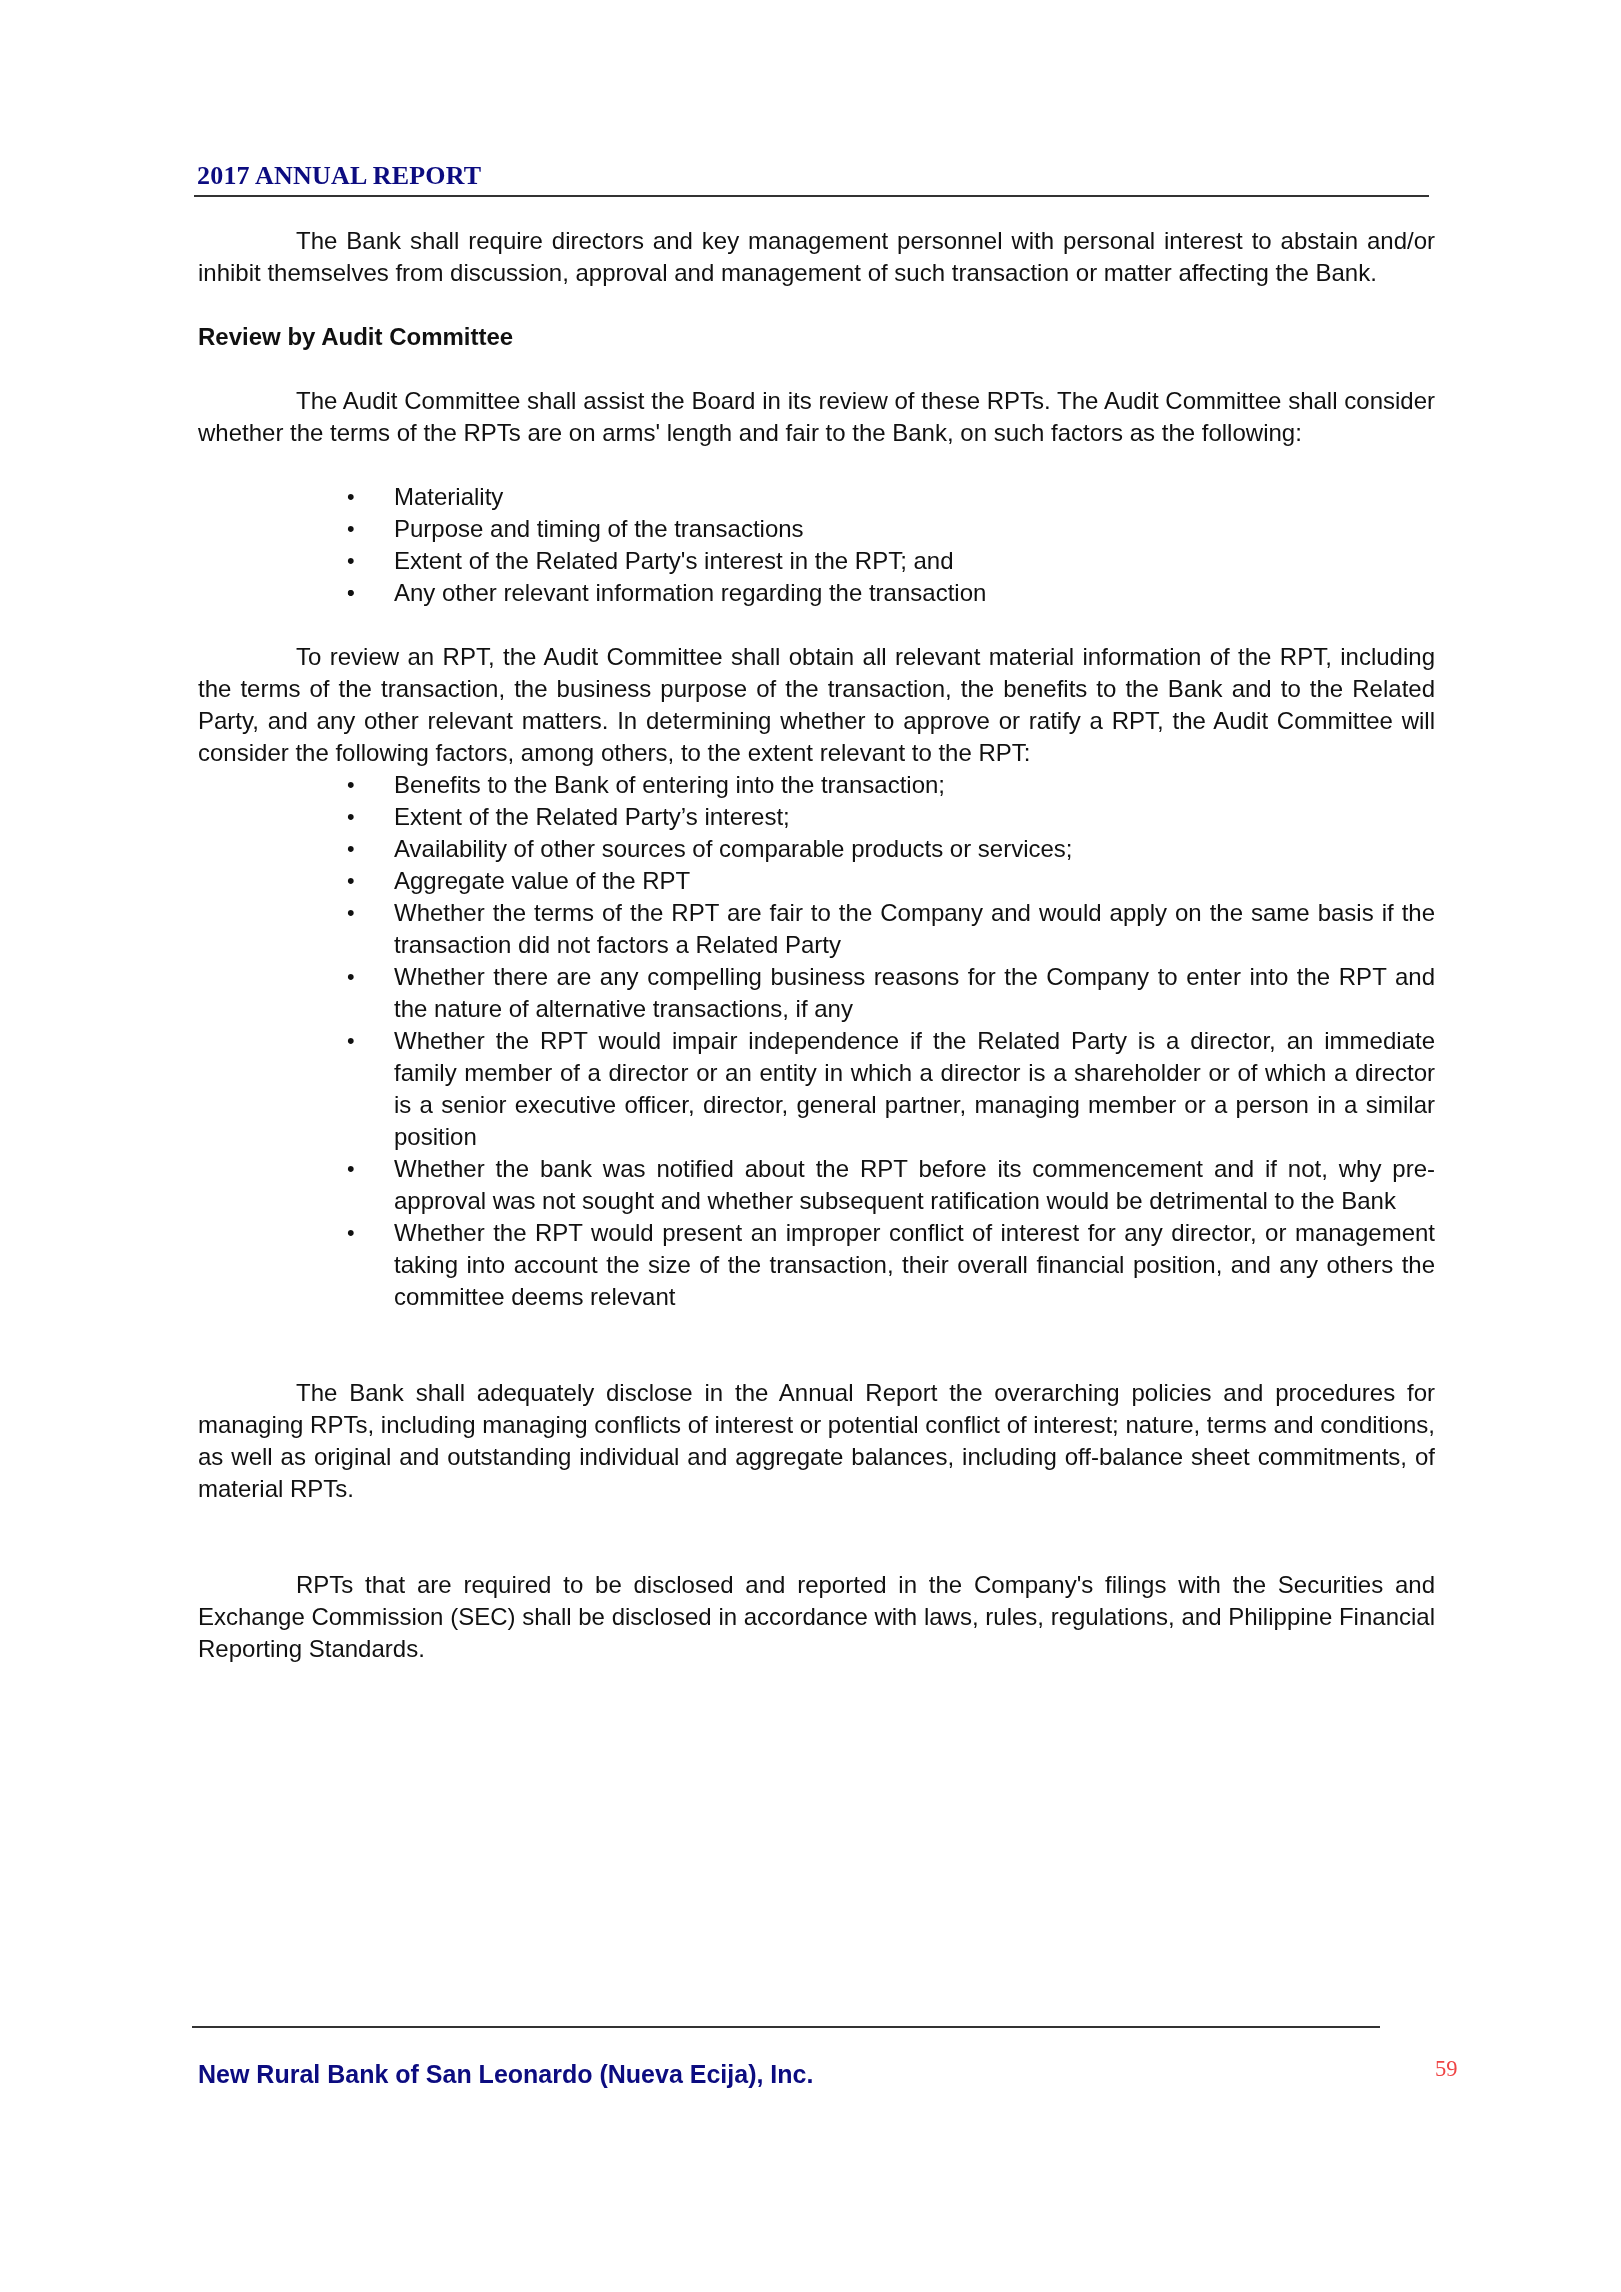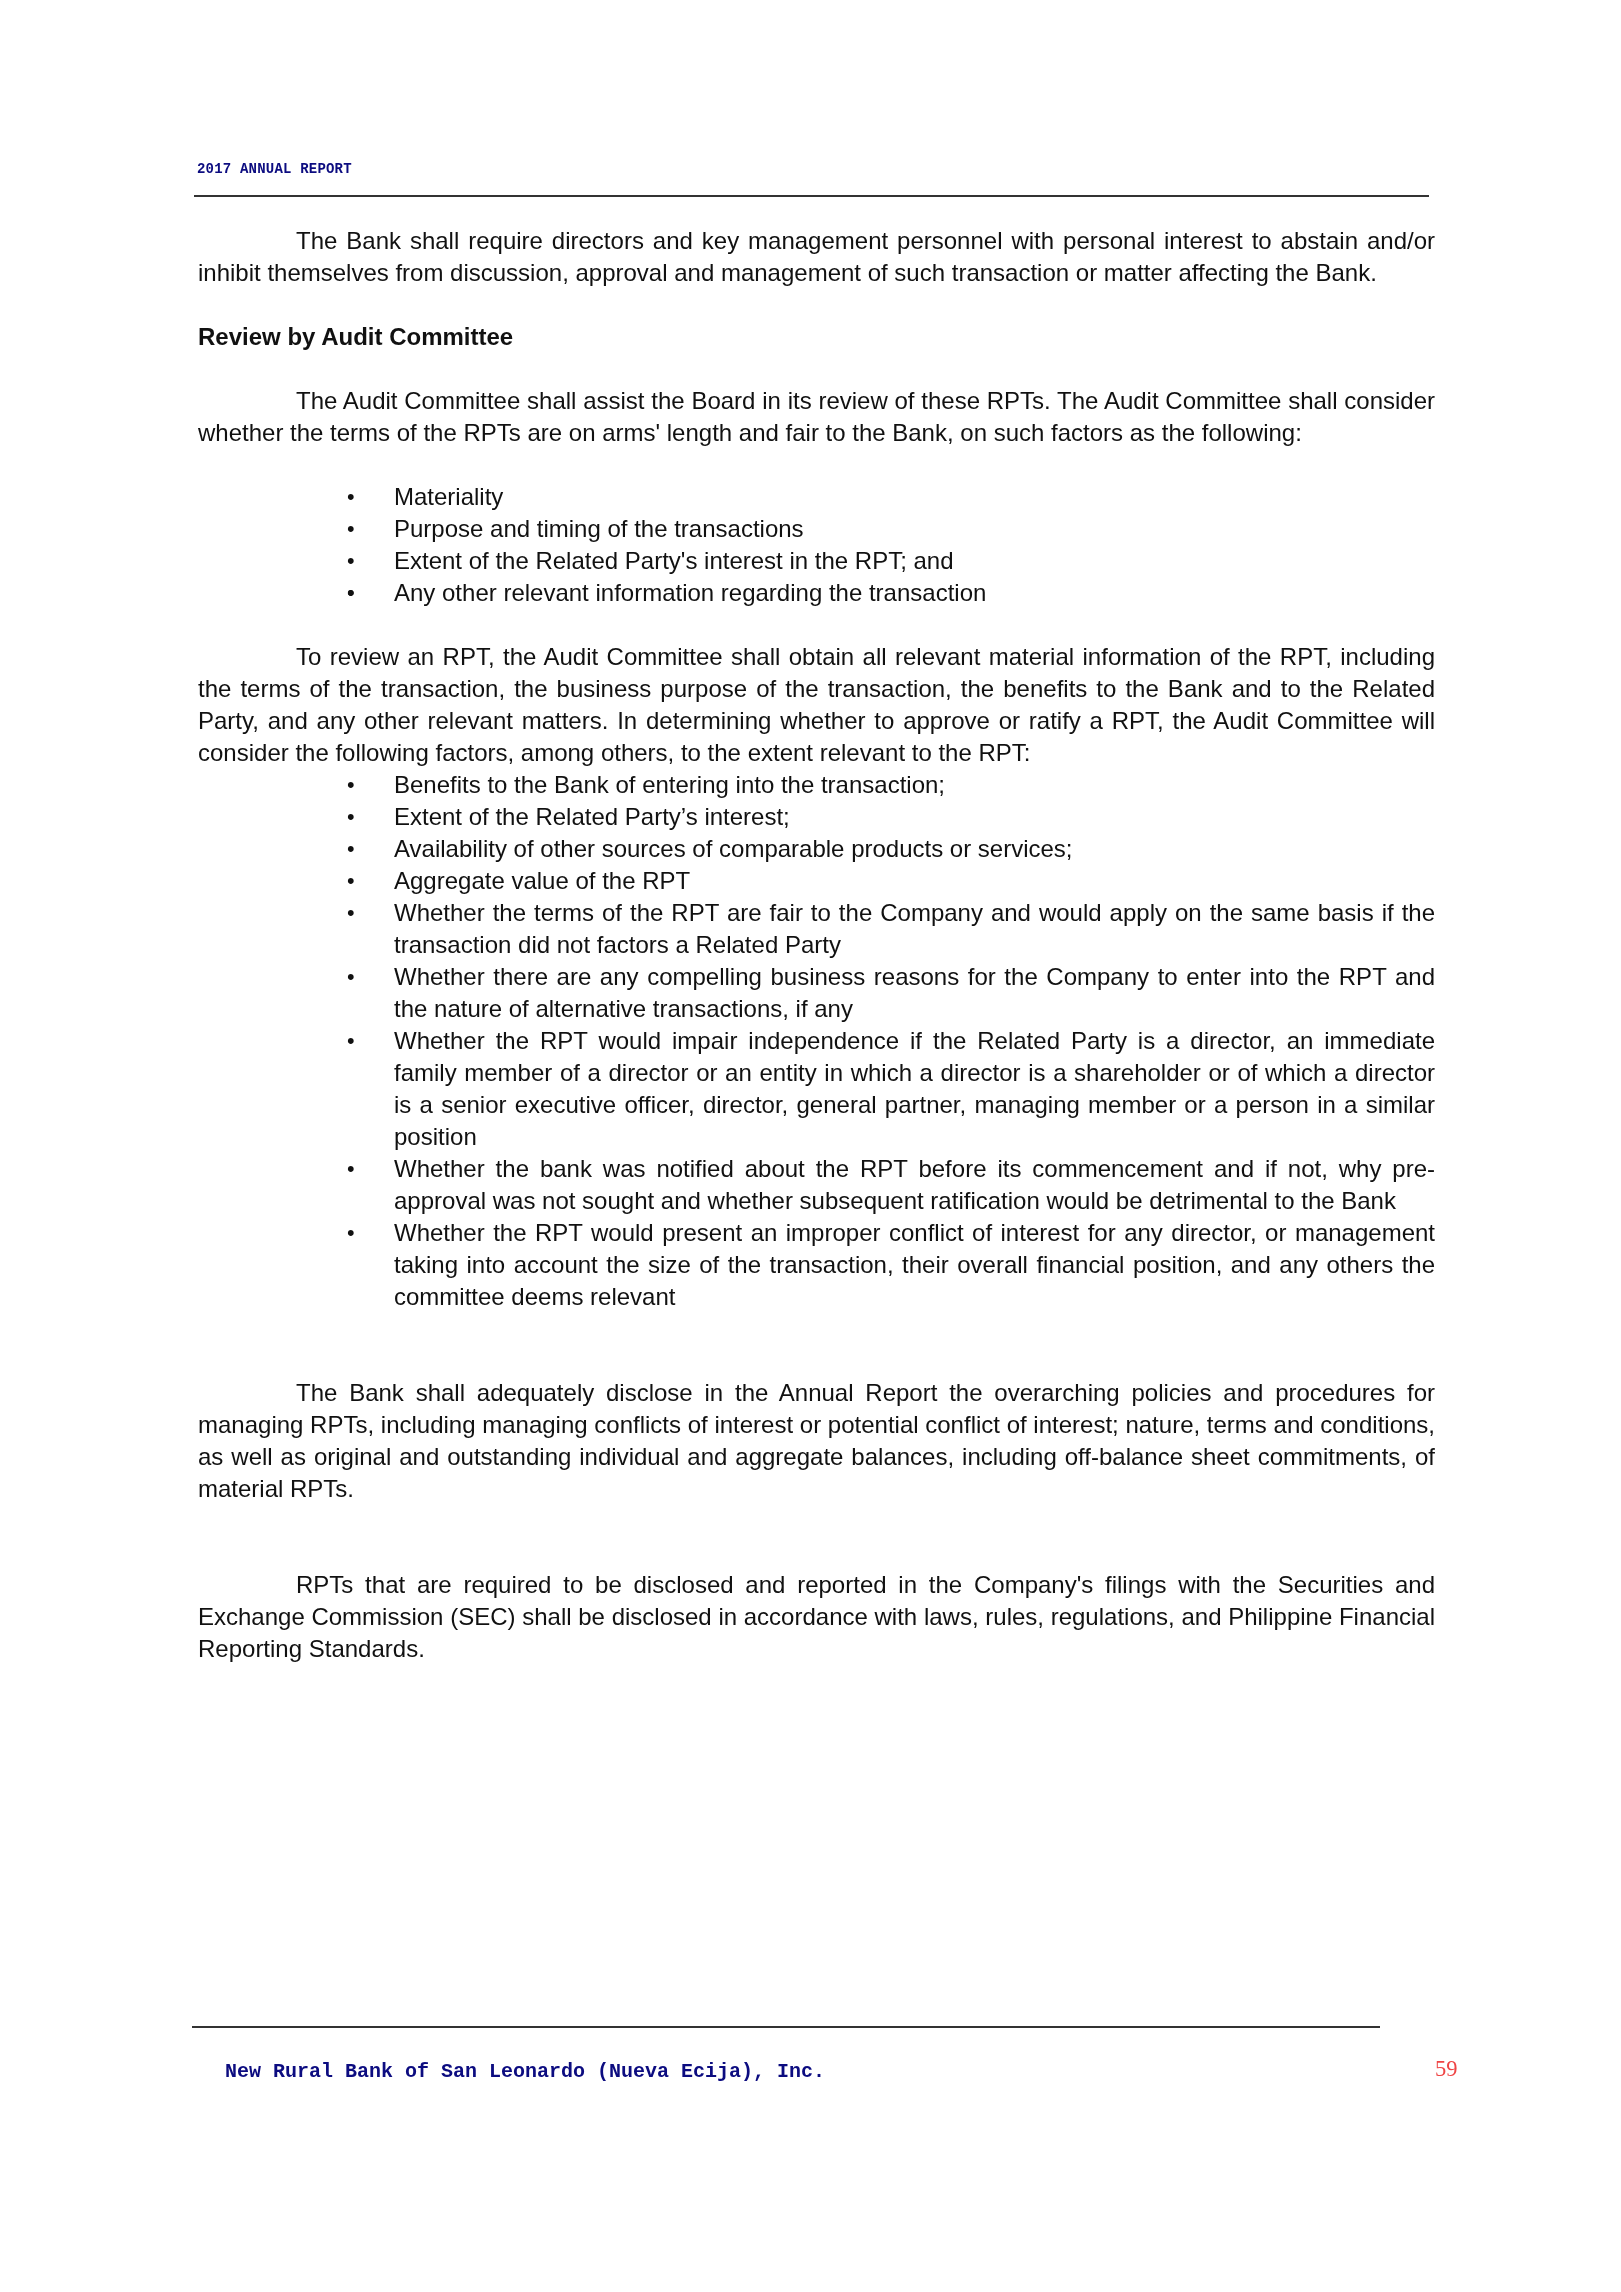--- a/index.html
+++ b/index.html
@@ -1,21 +1,21 @@
 <!DOCTYPE html>
 <html><head>
   <meta charset="utf-8">
   <style>
     html, body { margin: 0; padding: 0; background: #ffffff; }
     body { width: 1621px; height: 2293px; position: relative; overflow: hidden; }
     .page { position: absolute; left: 0; top: 0; width: 1621px; height: 2293px; background: #fff; }
     .running-header {
       position: absolute; left: 197px; top: 161px;
-      font-family: Liberation Mono, monospace; font-weight: bold;
-      font-size: 14px; color: #0c0c80; letter-spacing: 0.2px;
+      font-family: Liberation Serif, serif; font-weight: bold;
+      font-size: 26px; color: #0c0c80; letter-spacing: 0.2px;
     }
     .header-rule {
       position: absolute; left: 194px; top: 195px; width: 1235px; height: 0;
       border-top: 2px solid #333;
     }
     .body {
       position: absolute; left: 198px; top: 225px; width: 1237px;
       font-family: "Liberation Sans", sans-serif; font-size: 24px;
       line-height: 32px; color: #111;
     }
@@ -27,22 +27,22 @@
     ul.bullets li .dot {
       position: absolute; left: -47px; top: 0; width: 19.6px;
       font-size: 21.6px;
     }
     .footer-rule {
       position: absolute; left: 192px; top: 2026px; width: 1188px; height: 0;
       border-top: 2px solid #333;
     }
     .footer-bank {
       position: absolute; left: 198px; top: 2060px;
-      font-family: Liberation Mono, monospace; font-weight: bold;
-      font-size: 20px; color: #0c0c80; margin-left: 27px;
+      font-family: Liberation Sans, sans-serif; font-weight: bold;
+      font-size: 25px; color: #0c0c80;
     }
     .footer-page {
       position: absolute; left: 1390px; top: 2056px;
       font-family: Liberation Serif, serif; font-size: 22.5px; color: #ef4444; margin-left: 45px;
     }
   </style>
 </head>
 <body>
 
 <div class="page">

